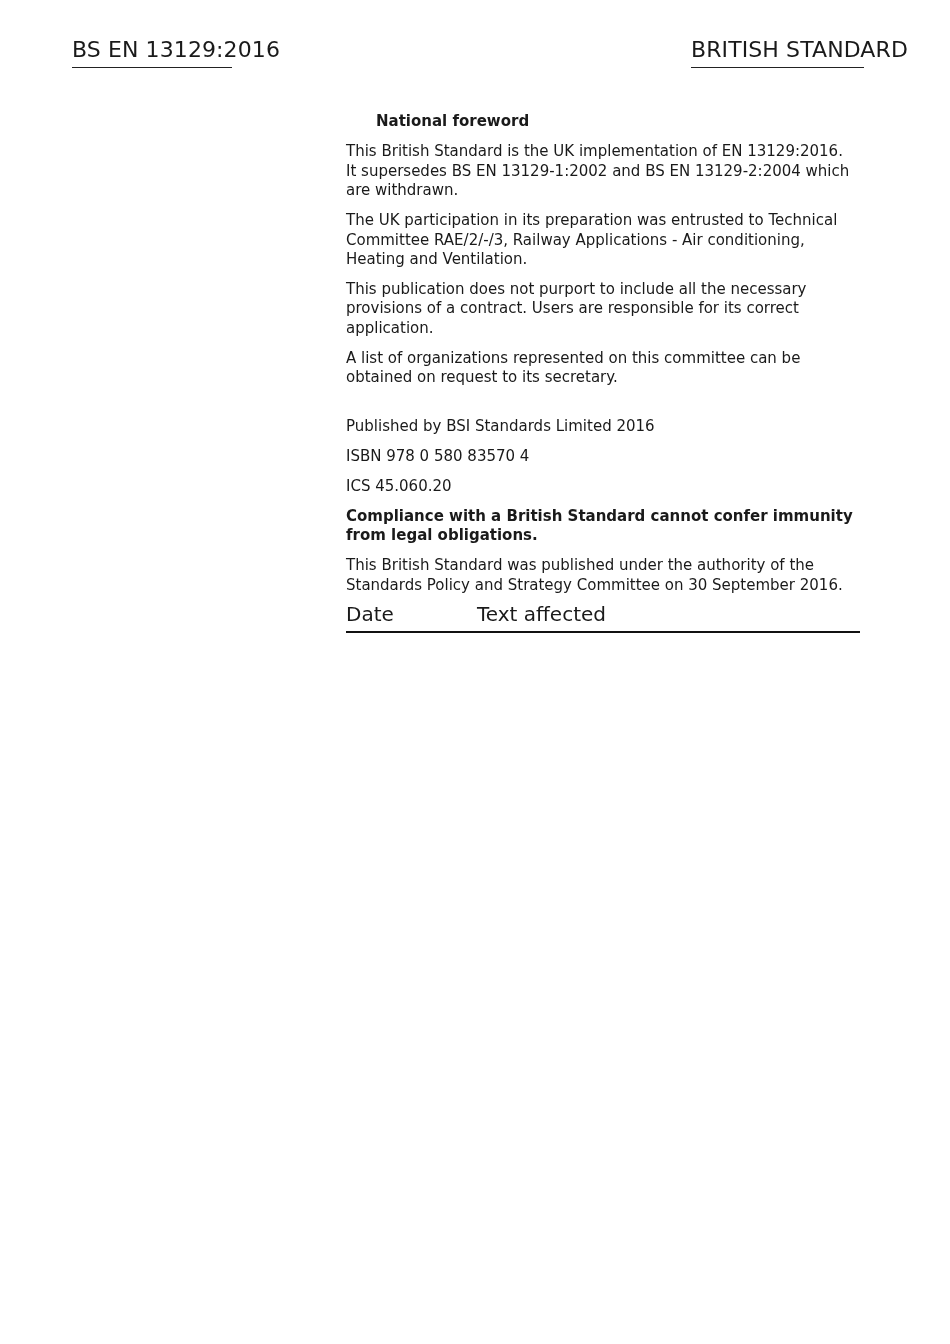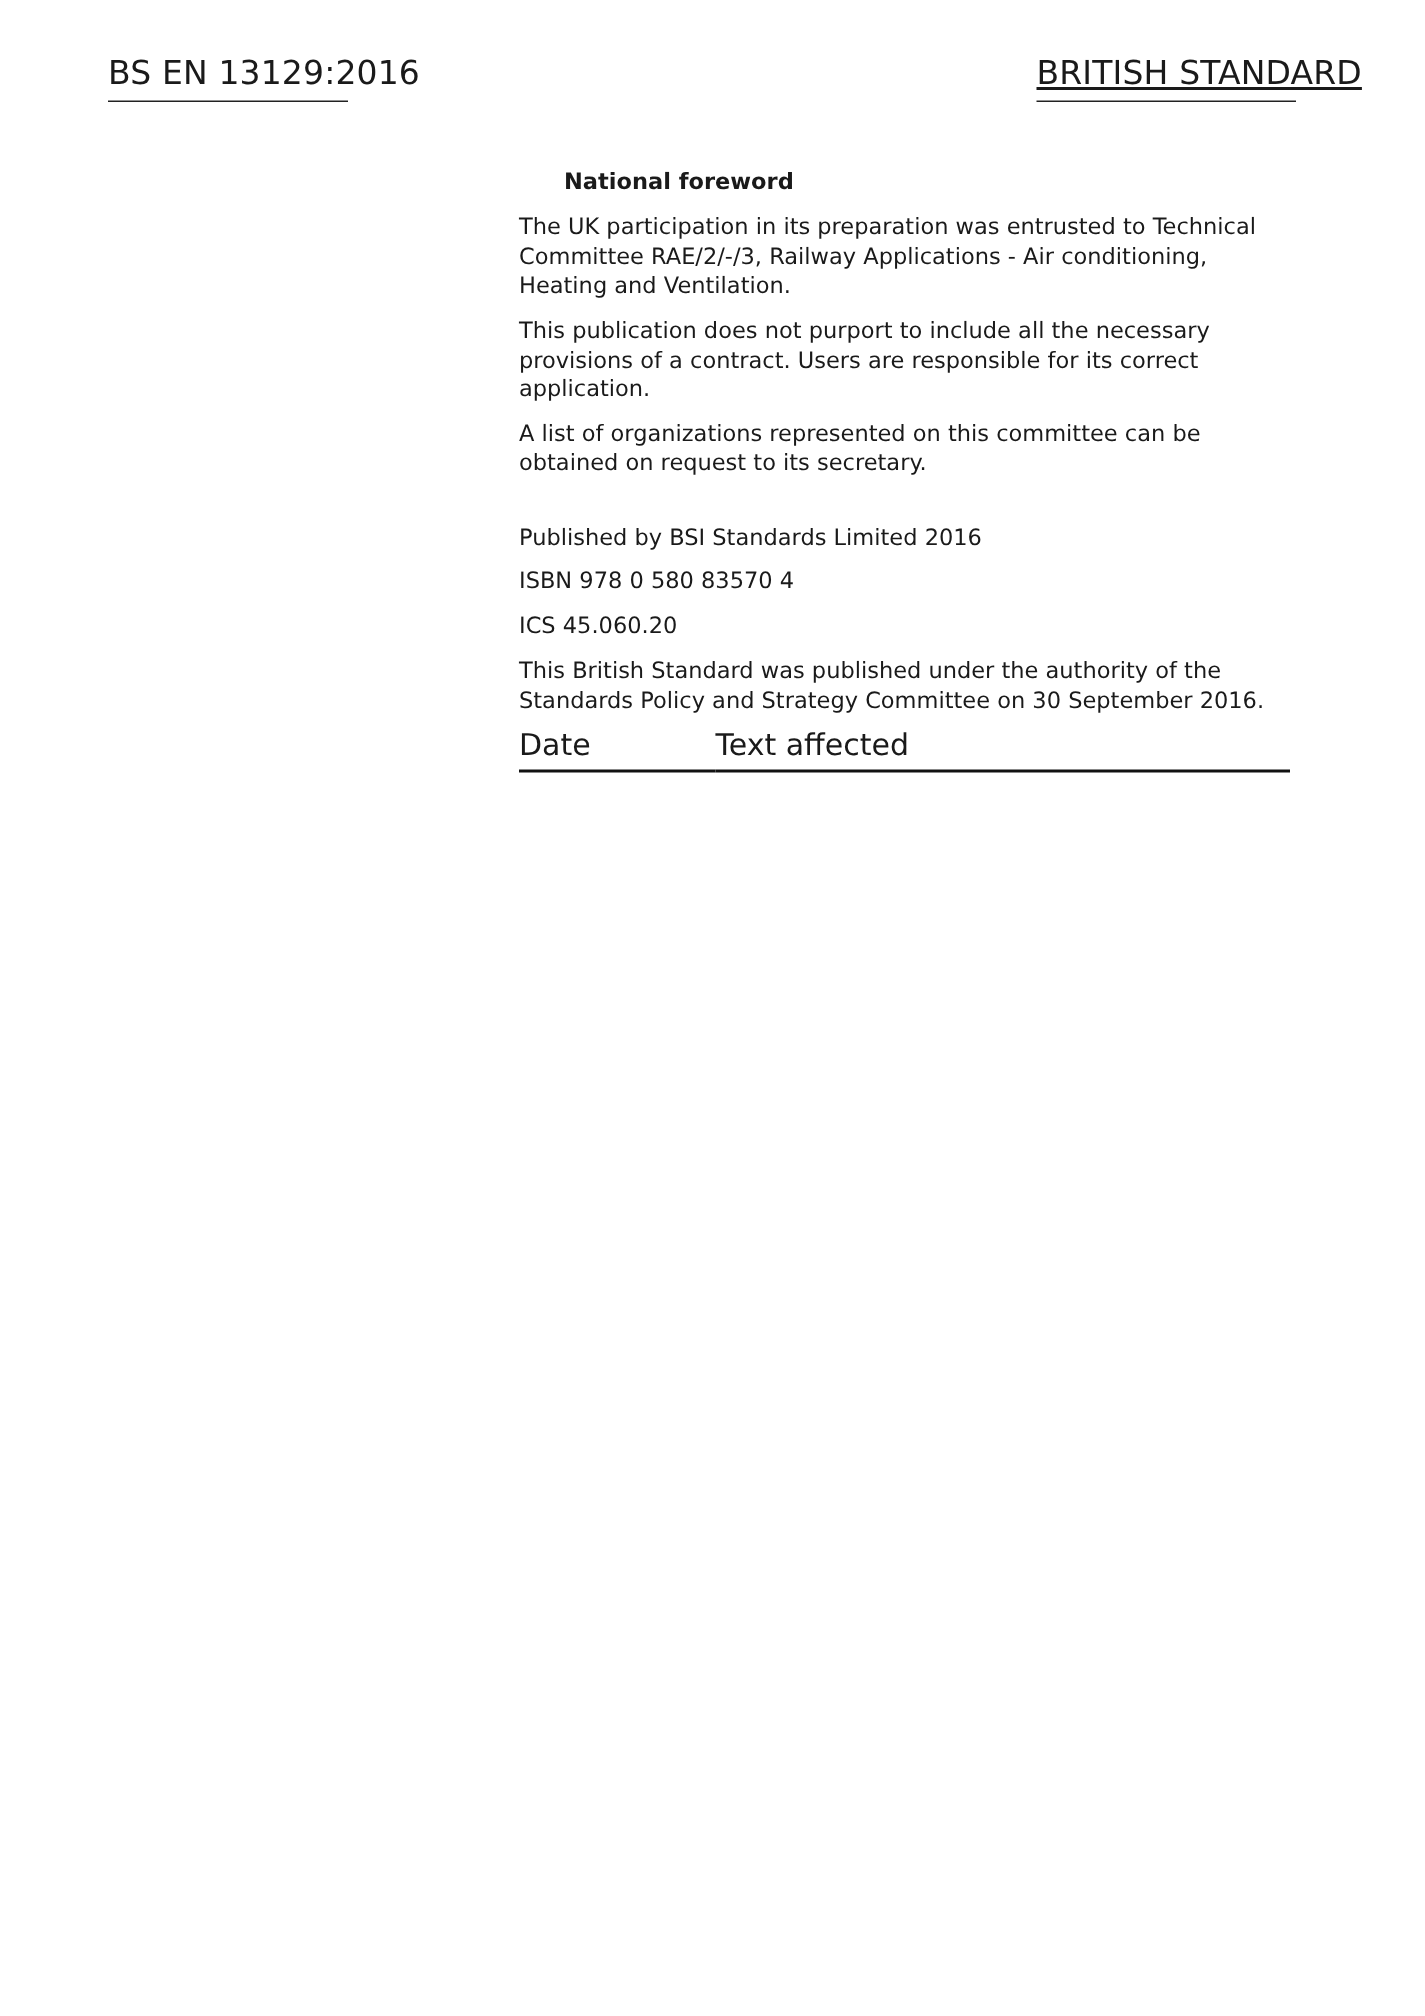--- a/index.html
+++ b/index.html
@@ -19,21 +19,21 @@
       position: absolute;
       top: 38px;
       font-size: 22px;
       letter-spacing: 0.1px;
       line-height: 24px;
       padding-bottom: 5px;
       border-bottom: 1px solid #222;
       white-space: nowrap;
     }
     .hdr-left { left: 72px; width: 160px; }
-    .hdr-right { left: 691px; width: 173px; text-align: left; text-decoration: underline; }
+    .hdr-right { left: 691px; width: 173px; text-align: left; }
 
     .content {
       position: absolute;
       left: 346px;
       top: 112px;
       width: 514px;
       font-size: 15px;
       line-height: 19.4px;
     }
     .content p {
@@ -63,33 +63,38 @@
   </style>
 </head>
 <body>
 
 <div class="hdr hdr-left">BS EN 13129:2016</div>
 <div class="hdr hdr-right">BRITISH STANDARD</div>
 
 <div class="content">
   <p class="bold title">National foreword</p>
 
+  <p>
+    <span>This British Standard is the UK implementation of EN 13129:2016.</span><br>
+    <span>It supersedes BS EN 13129-1:2002 and BS EN 13129-2:2004 which are withdrawn.</span>
+  </p>
 
   <p>The UK participation in its preparation was entrusted to Technical Committee RAE/2/-/3, Railway Applications - Air conditioning, Heating and Ventilation.</p>
   <p>This publication does not purport to include all the necessary provisions of a contract. Users are responsible for its correct application.</p>
   <p>A list of organizations represented on this committee can be obtained on request to its secretary.</p>
 
   <p>
     <br>
     <span>Published by BSI Standards Limited 2016</span>
   </p>
 
   <p>ISBN 978 0 580 83570 4</p>
   <p>ICS 45.060.20</p>
 
+  <p class="bold">Compliance with a British Standard cannot confer immunity from legal obligations.</p>
   <p>This British Standard was published under the authority of the Standards Policy and Strategy Committee on 30 September 2016.</p>
 
 
   <table class="amend-table">
     <thead>
       <tr>
         <th class="col-date">Date</th>
         <th>Text affected</th>
       </tr>
     </thead>

